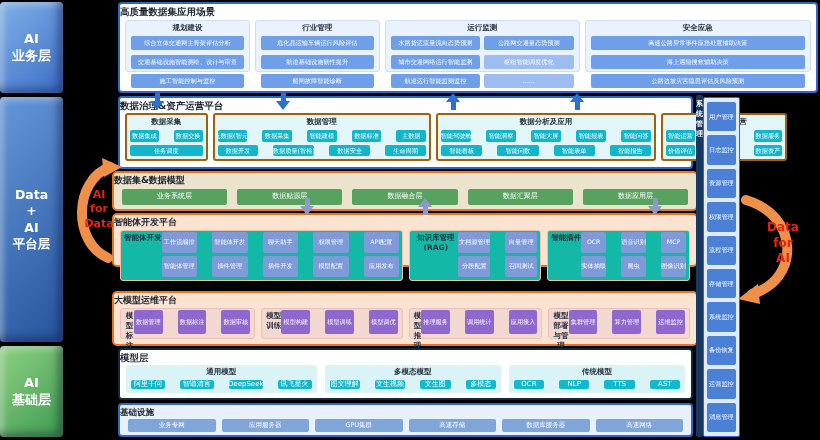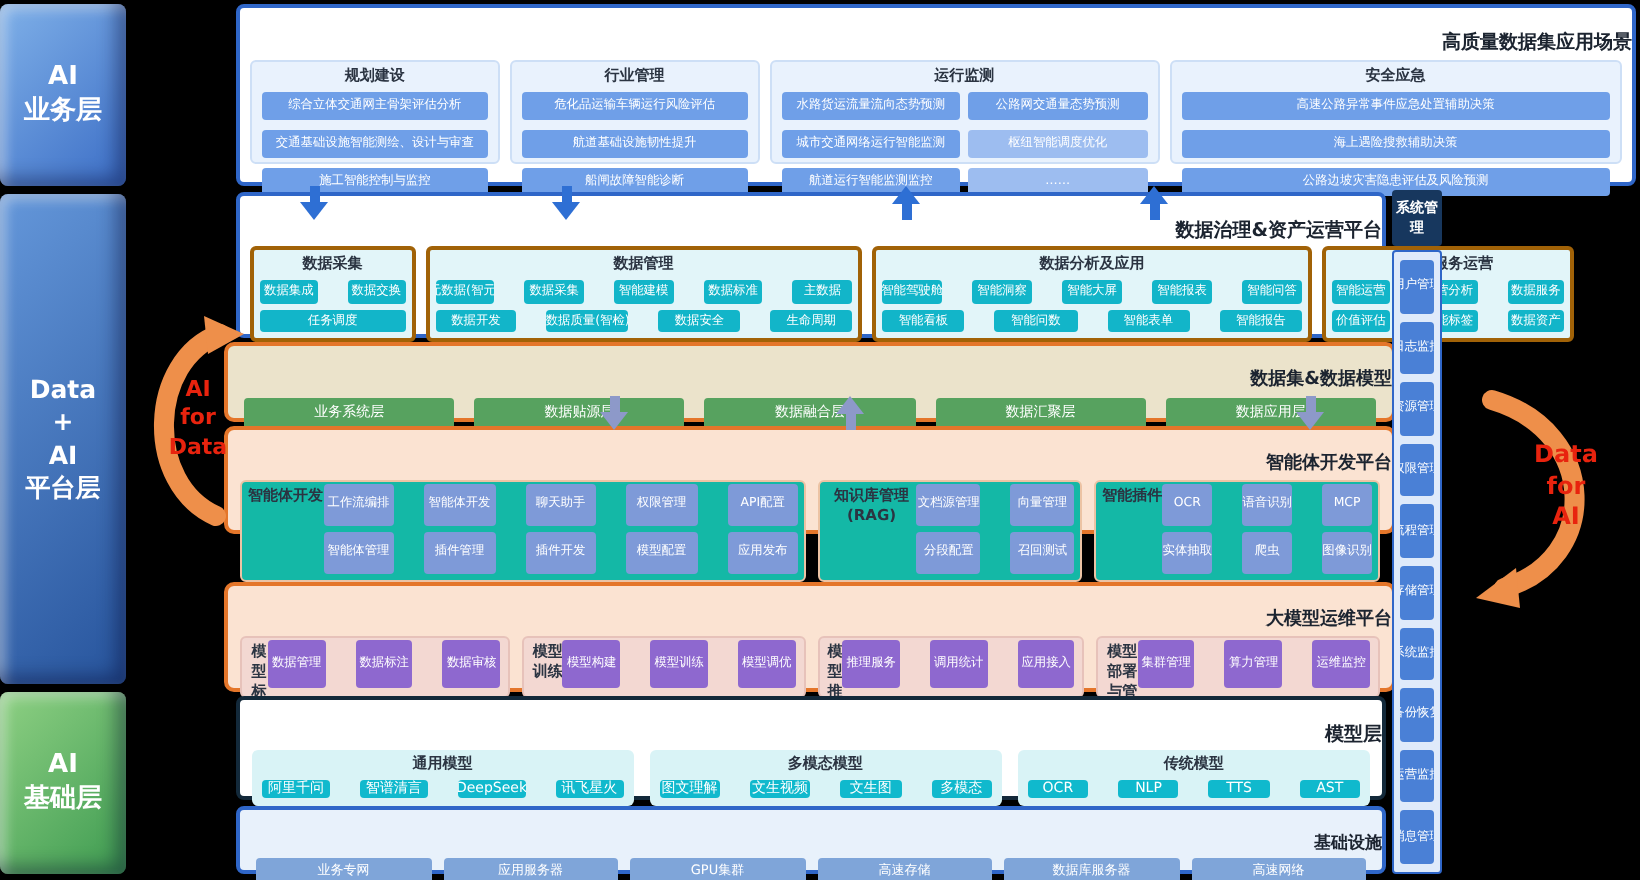--- a/index.html
+++ b/index.html
@@ -10,21 +10,21 @@
   
   .rail { position:absolute; left:0; width:63px; border-radius:4px; color:#fff; font-weight:bold;
           display:flex; flex-direction:column; align-items:center; justify-content:center; text-align:center;
           line-height:1.3; box-shadow: inset -5px -4px 9px rgba(0,0,40,.38), inset 3px 3px 6px rgba(255,255,255,.4); }
   #rail-business   { top:2px;   height:91px;  background:linear-gradient(135deg,#7fb0e8,#3c6ec6); font-size:13px; }
   #rail-platform   { top:97px;  height:245px; background:linear-gradient(135deg,#6497da,#27549c); font-size:12.5px; }
   #rail-foundation { top:346px; height:91px;  background:linear-gradient(135deg,#8ed083,#3e9b51); font-size:13px; }
 
   
   .band { position:absolute; left:118px; width:575px; border-radius:4px; }
-  .btitle { font-size:9.5px; font-weight:bold; color:#1c2430; text-align:right; padding-top:12px; line-height:1.2; }
+  .btitle { font-size:9.5px; font-weight:bold; color:#1c2430; text-align:left; padding-top:2px; line-height:1.2; }
   .chip { background:#6f9fe8; color:#fff; border-radius:2px; font-size:6.2px; line-height:1;
           display:flex; align-items:center; justify-content:center; text-align:center;
           padding:0 2px; overflow:hidden; white-space:nowrap; }
   .ptitle { font-size:7.5px; font-weight:bold; text-align:center; color:#2b3442; padding:1px 0 3px; }
 
   
   #band-scenario { top:2px; width:700px; height:91px; background:#fff; border:2px solid #2f66c8; }
   #band-scenario .cols { display:flex; gap:5px; padding:3px 5px 15px; height:70px; }
   .scol { background:#e9f2fd; border:1px solid #cddff6; border-radius:3px; padding:1px 5px 4px; display:flex; flex-direction:column; }
   .stack { display:flex; flex-direction:column; gap:5px; flex:1; }
@@ -39,47 +39,47 @@
   #band-governance .gwrap { display:flex; gap:5px; padding:2px 5px 4px; height:54px; }
   .gpanel { background:#e2f5f9; border:2px solid #a16207; border-radius:3px; padding:1px 3px 3px; display:flex; flex-direction:column; }
   .rows { display:flex; flex-direction:column; gap:3px; flex:1; }
   .row { display:flex; gap:15px; flex:1; }
   .row .chip { flex:1; height:auto; }
   .gpanel .chip { background:#12b5c9; }
 
   
   #band-dataset { top:171px; left:112px; width:586px; height:40px; background:#ebe3cb; border:2.5px solid #e4762a; border-radius:5px; }
   #band-dataset .dchips { display:flex; gap:10px; padding:3px 8px 0; height:19px; }
-  #band-dataset .chip { background:#57a25f; font-size:7px; flex:1; }
+  #band-dataset .chip { background:#57a25f; font-size:7px; flex:1;font-family:Liberation Mono, monospace; }
 
   
   #band-agent { top:213px; left:112px; width:586px; height:54px; background:#fbe3d2; border:2.5px solid #e4762a; border-radius:5px; }
   #band-agent .awrap { display:flex; gap:6px; padding:2px 6px 4px; height:57px; }
   .apanel { background:#14b8a6; border:1px solid #ecc3a4; border-radius:3px; padding:1px 3px 3px; display:flex; flex-direction:row; }
   .apanel .chip { background:#7e9ad8; }
 
   
-  #band-llmops { top:291px; left:112px; width:586px; height:55px; background:#fbe3d2; border:2.5px solid #e4762a; border-radius:5px; }
+  #band-llmops { top:291px; left:112px; width:586px; height:55px; background:#fbe3d2; border:2.5px solid #e4762a; border-radius:5px;font-family:Liberation Serif, serif; }
   #band-llmops .lwrap { display:flex; gap:6px; padding:2px 6px 4px; height:37px; }
   .lpanel { background:#f3d8d2; border:1px solid #e7c2ba; border-radius:3px; padding:1px 4px 4px; display:flex; flex-direction:row; }
   .lpanel .chip { background:#8e68cf; }
 
   
   #band-model { top:348px; height:52px; background:#fff; border:2px solid #13293a; }
   #band-model .mwrap { display:flex; gap:8px; padding:2px 6px 4px; height:34px; }
   .mpanel { background:#d9f3f6; border-radius:3px; padding:1px 5px 4px; display:flex; flex-direction:column; }
   .mpanel .chip { background:#10b9cd; font-size:7px; }
 
   
   #band-infra { top:403px; height:34px; background:#e8f1fb; border:2px solid #2f66c8; }
   #band-infra .ichips { display:flex; gap:6px; padding:2px 8px 0; height:15px; }
   #band-infra .chip { background:#7fa5d9; font-size:6.5px; flex:1; }
 
   
-  #system-panel { position:absolute; top:95px; left:696px; width:25px; height:342px; display:flex; flex-direction:column; }
+  #system-panel { position:absolute; top:95px; left:696px; width:25px; height:342px; display:flex; flex-direction:row; }
   .sys-header { background:#17375e; color:#fff; font-size:7px; font-weight:bold; text-align:center; padding:4px 0; border-radius:2px; }
   .sys-body { margin-top:2px; flex:1; background:#dfeafa; border:1px solid #2f66c8; border-radius:2px;
               display:flex; flex-direction:column; gap:4px; padding:4px 3px; }
   .sys-body .chip { background:#4a80d6; flex:1; font-size:6.2px; }
 
   
   .varrow { position:absolute; z-index:5; --c:#2e6fd4; }
   .varrow.slate { --c:#8d99c9; }
   .varrow .stem { width:5px; height:8px; margin:0 auto; background:var(--c); }
   .varrow .head { width:0; height:0; margin:0 auto; }

